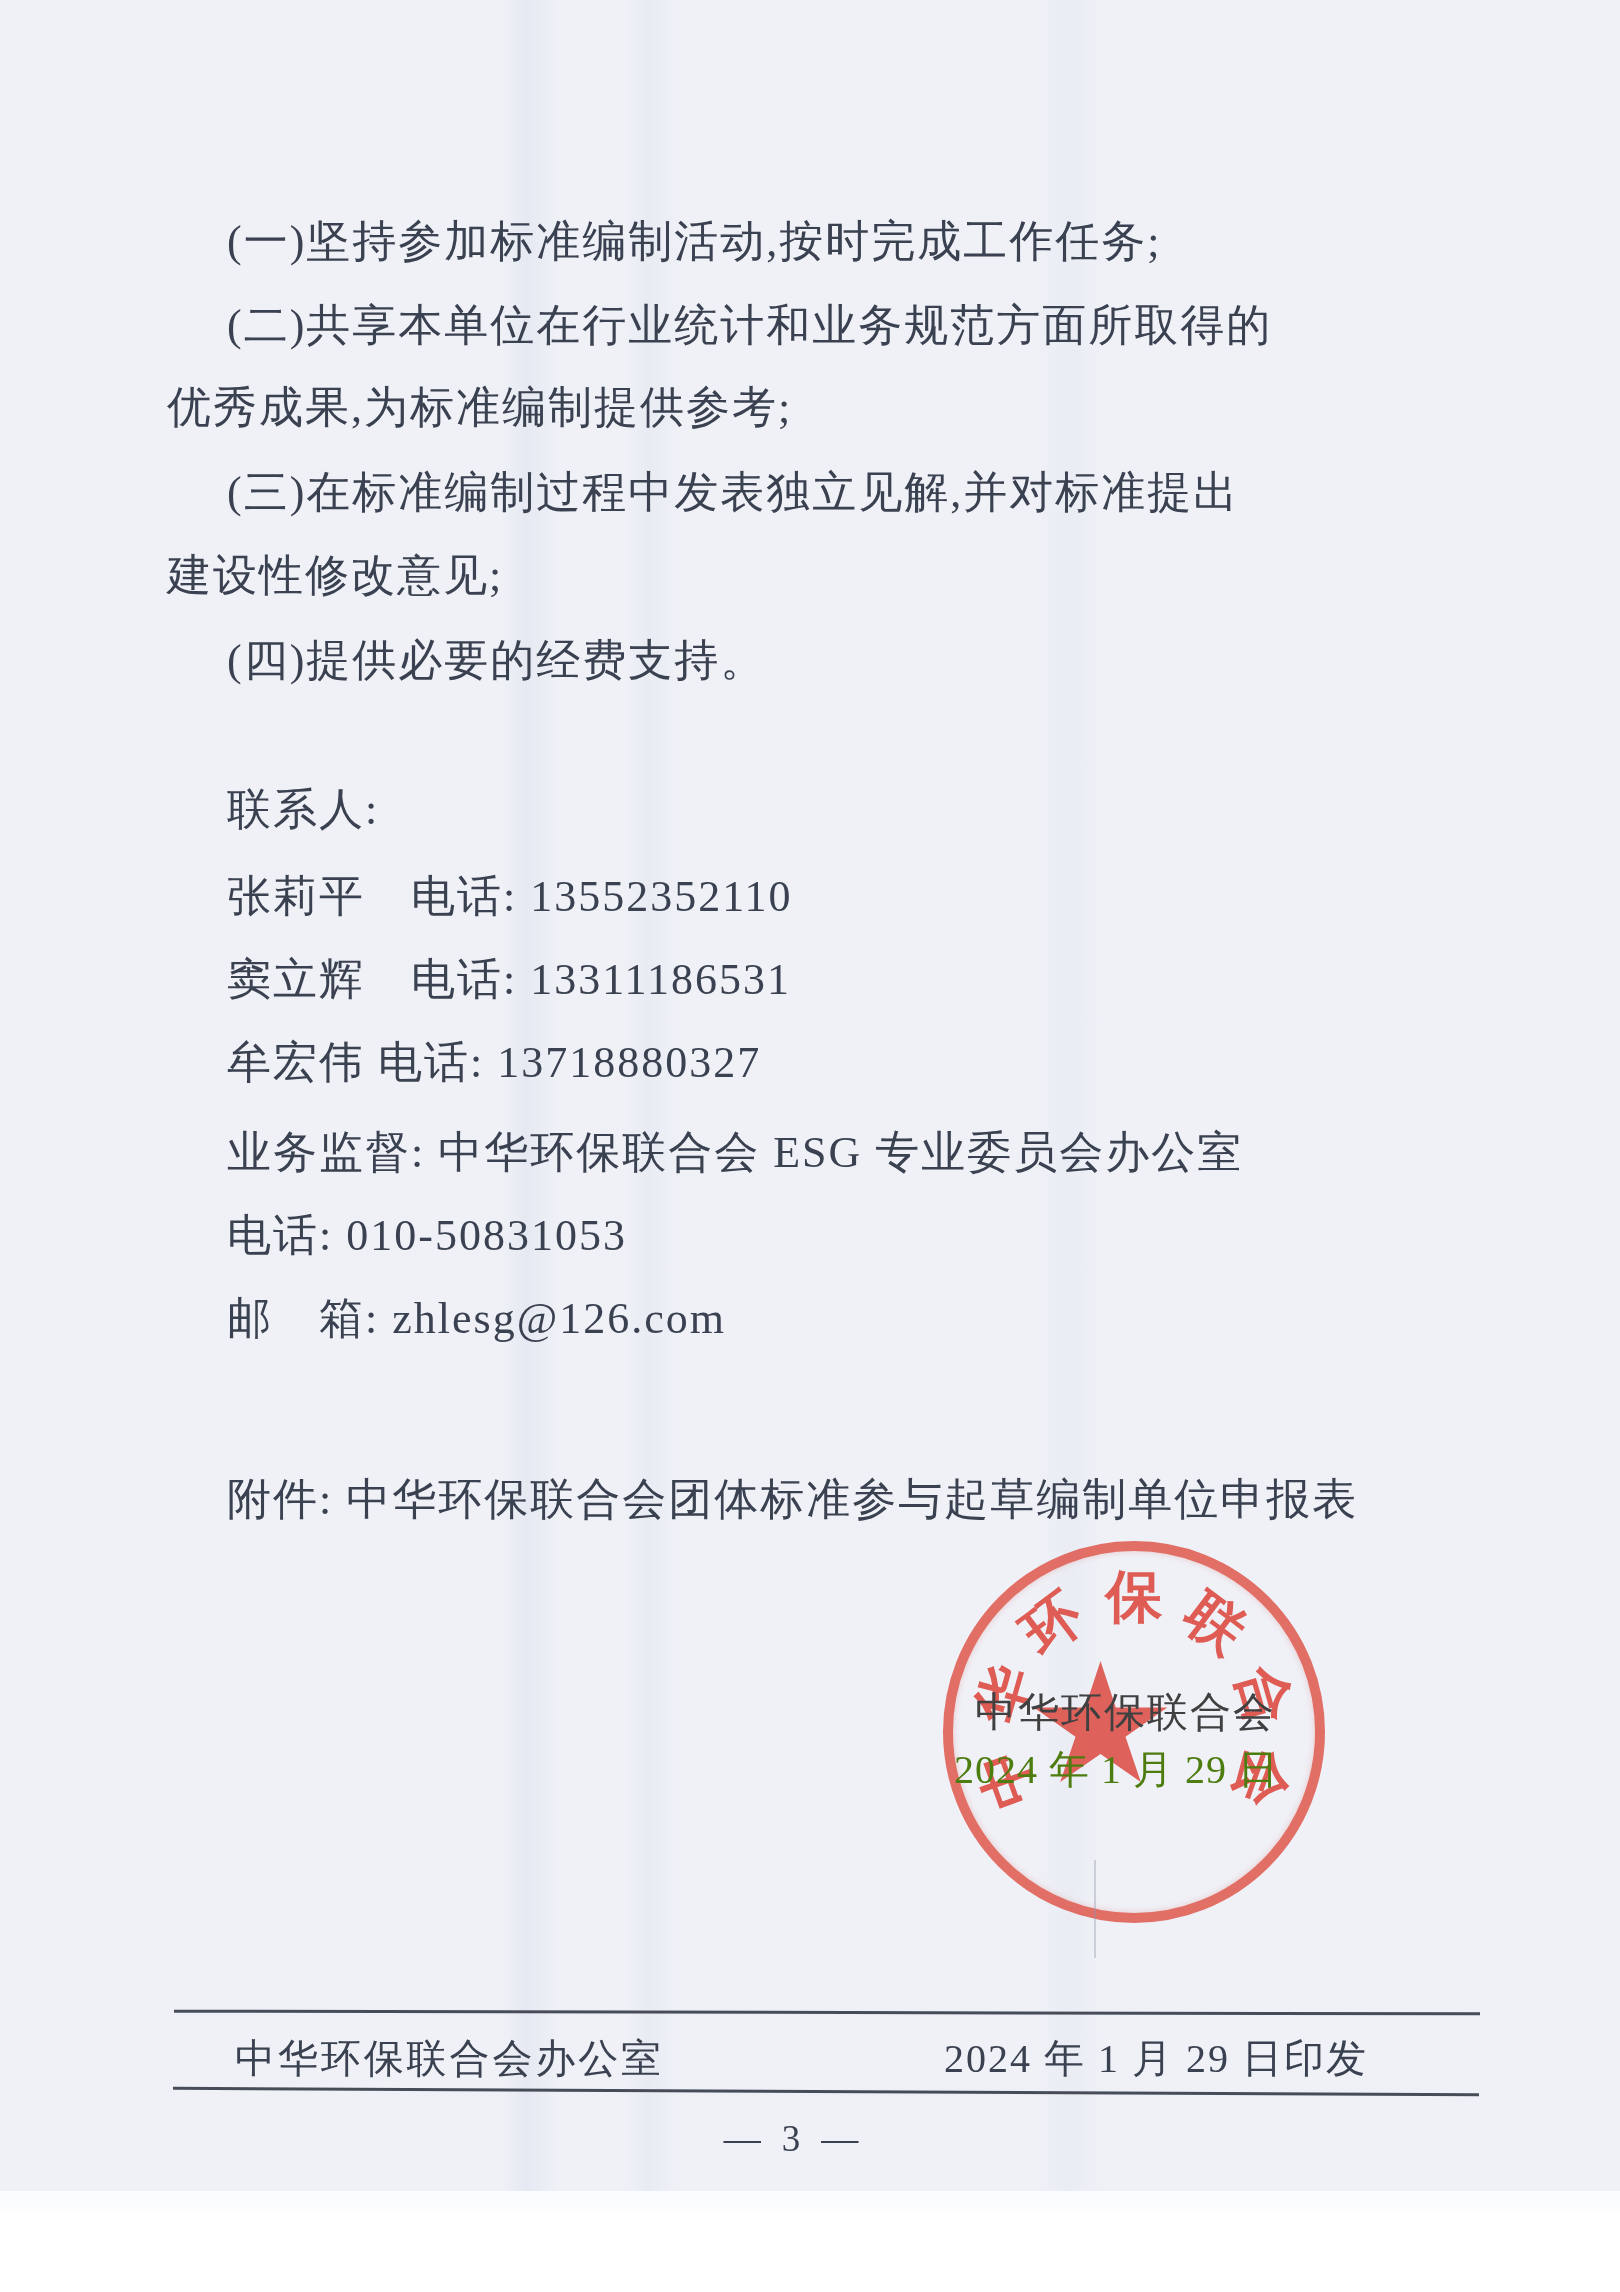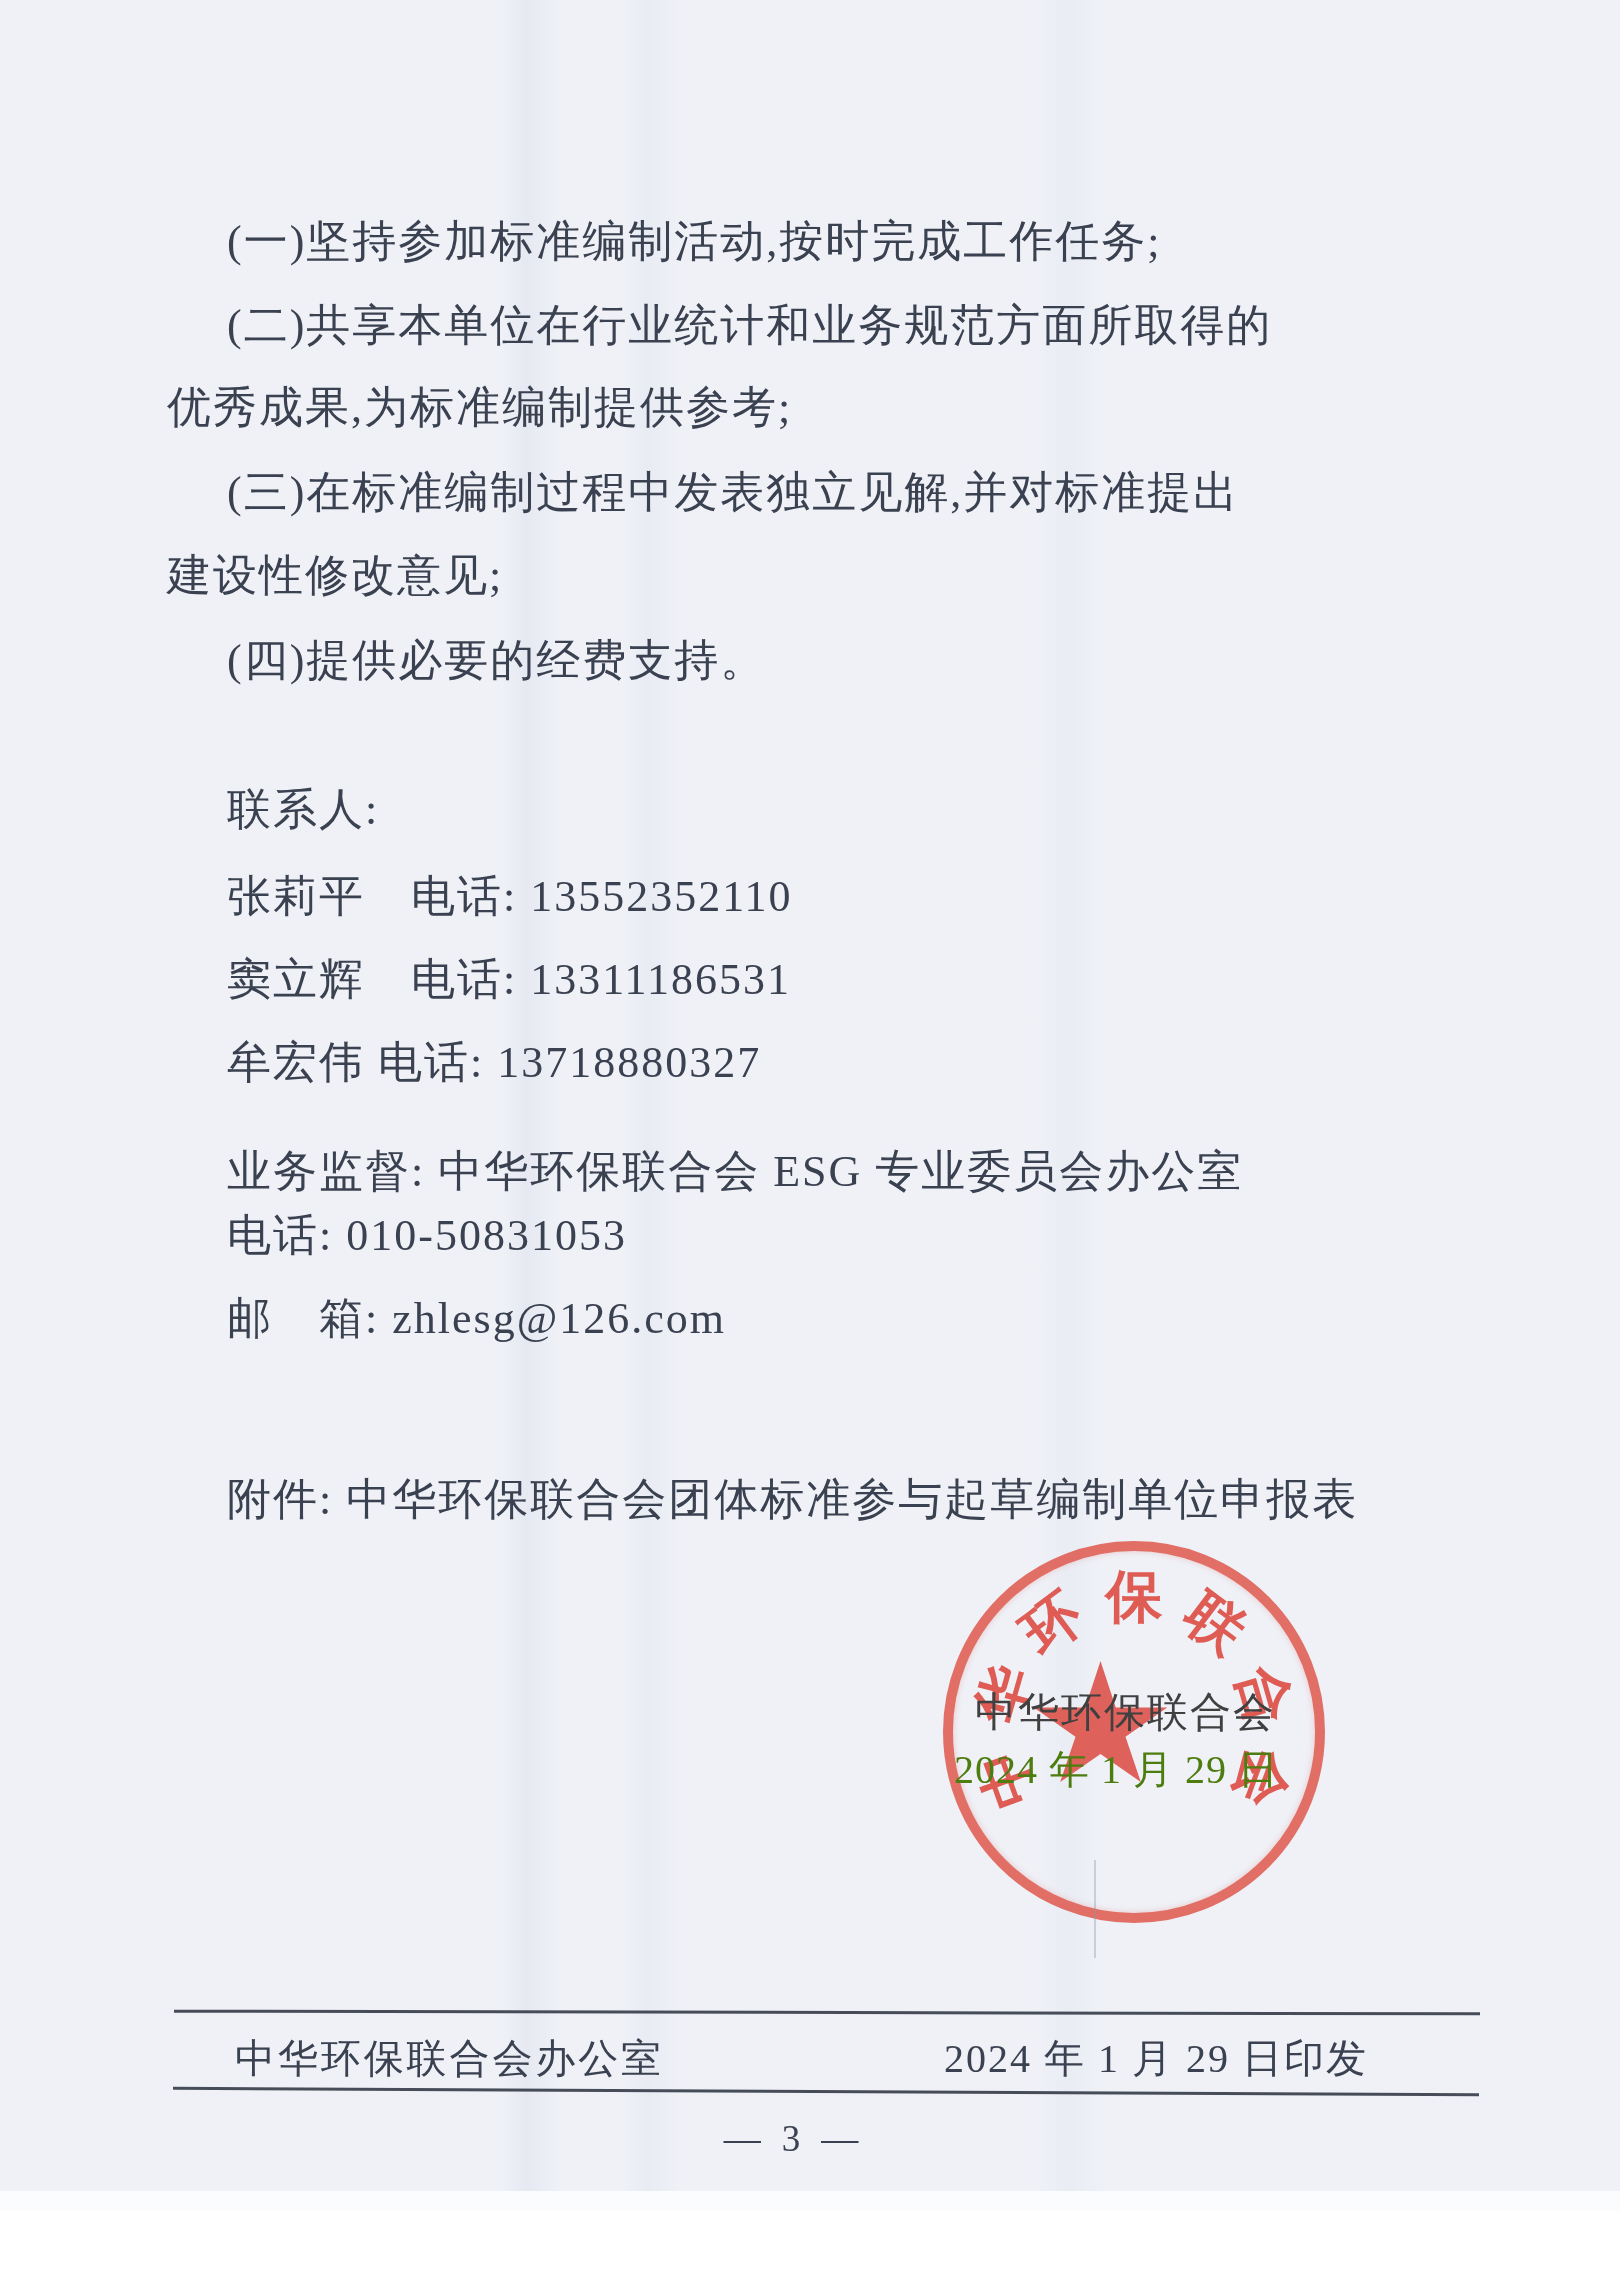--- a/index.html
+++ b/index.html
@@ -39,21 +39,21 @@
   .l-c1{top:216px;}
   .l-c2{top:300px;}
   .l-c3{top:382px;}
   .l-c4{top:467px;font-family:Liberation Serif, serif;}
   .l-c5{top:550px;}
   .l-c6{top:635px;}
   .l-contact-h{top:784px;}
   .l-p1{top:871px;}
   .l-p2{top:954px;}
   .l-p3{top:1037px;}
-  .l-p4{top:1127px;margin-top:19px;}
+  .l-p4{top:1127px;}
   .l-p5{top:1210px;}
   .l-p6{top:1293px;}
   .l-attach{top:1438px;margin-top:36px;}
 
   
   .seal{
     position:absolute;left:943px;top:1541px;width:382px;height:382px;
   }
   .seal-ring{
     position:absolute;inset:0;border-radius:50%;

